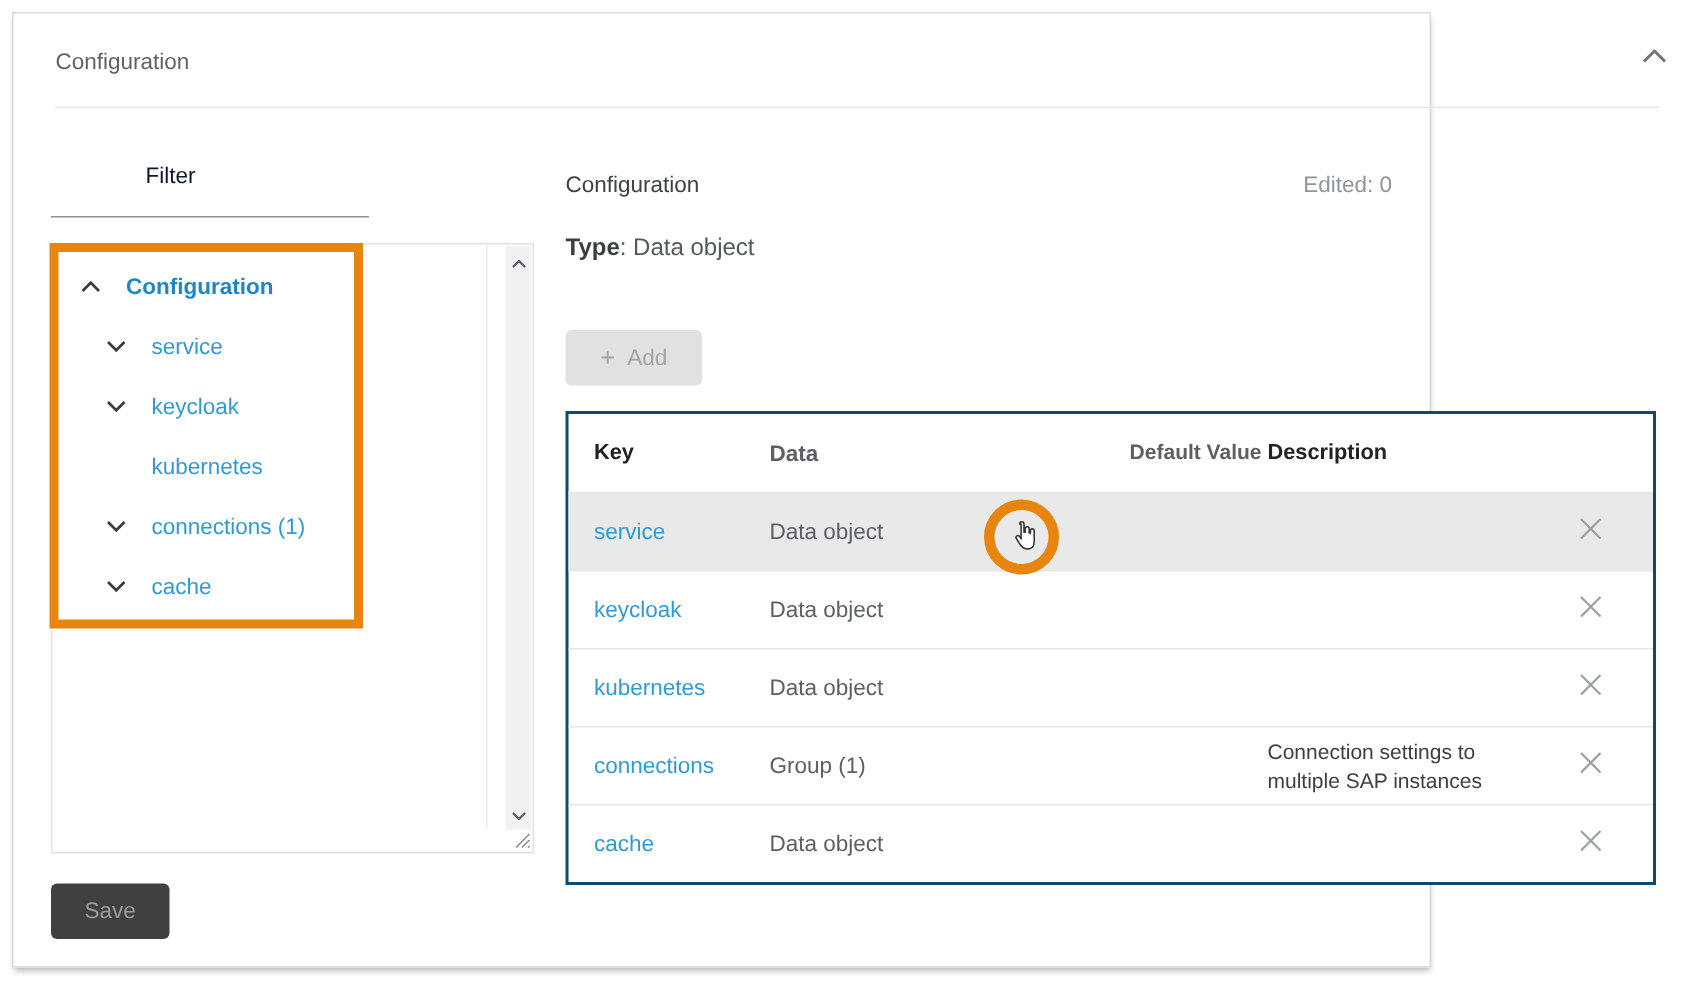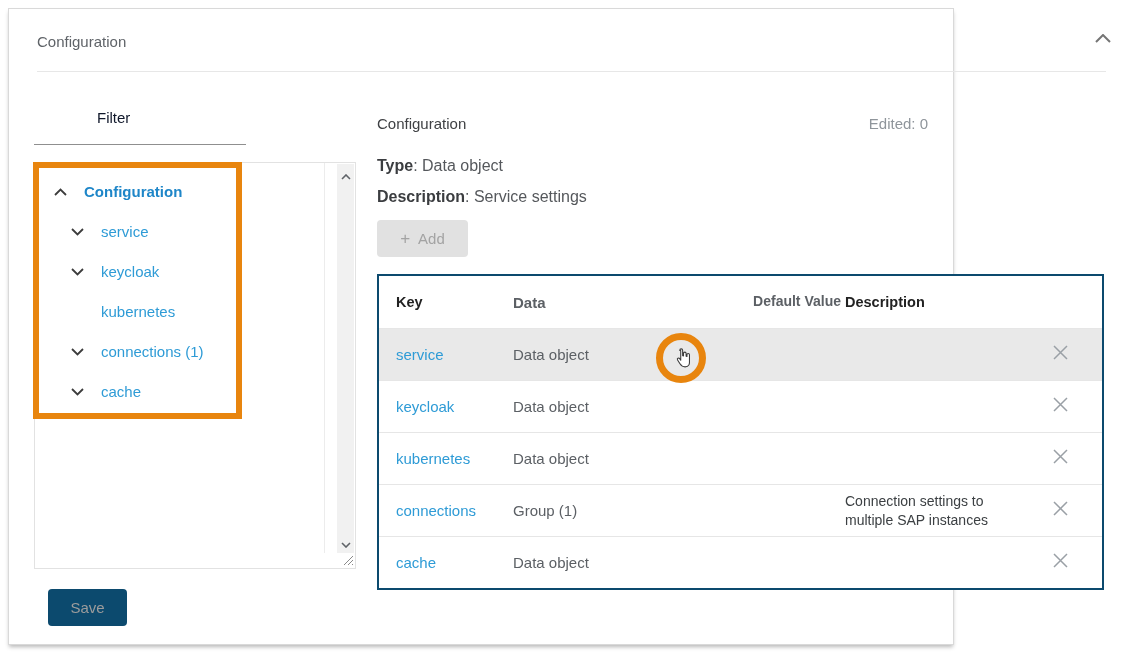--- a/index.html
+++ b/index.html
@@ -32,22 +32,22 @@
   .tree-item.level-1 { padding-left:35px; }
   .tree-label { font-size:15px; color:#2e9bd6; }
   .tree-item.root .tree-label { font-weight:bold; color:#1e86c8; }
 
   .v-scrollbar { position:absolute; top:1px; right:1px; width:17px; height:389px; background:#f1f1f1; }
   .sb-btn { position:absolute; left:0; width:17px; height:17px; display:flex;
             align-items:center; justify-content:center; cursor:pointer; }
   .sb-btn.up { top:2px; } .sb-btn.down { bottom:2px; }
   .resize-grip { position:absolute; right:0; bottom:1px; width:16px; height:15px; cursor:nwse-resize; }
 
-  .save-btn { position:absolute; left:39px; top:580px; width:79px; height:37px;
-              background:#0c4a6e; border:none; border-radius:4px;
+  .save-btn { position:absolute; left:25px; top:580px; width:79px; height:37px;
+              background:#404040; border:none; border-radius:4px;
               font-size:15px; color:#9c9c9c; font-family:inherit; cursor:pointer; }
 
   
   .detail-title { position:absolute; left:368px; top:106px; font-size:15px; color:#3f4144; }
   .edited-badge { position:absolute; right:25px; top:106px; font-size:15px; color:#8f959b;margin-left:18px; }
   .meta-line { position:absolute; left:368px; font-size:16px; color:#55585c; }
   .meta-line.type { top:148px; } .meta-line.desc { top:179px; }
   .meta-line b { color:#3b3d40; }
 
   .btn-add { position:absolute; left:368px; top:211px; width:91px; height:37px;
@@ -200,23 +200,20 @@
   </div>
 
   <button class="save-btn">Save</button>
 
   <div class="detail-title">Configuration</div>
   <div class="edited-badge">Edited: 0</div>
 
   <div class="meta-line type">
     <b>Type</b><span>: Data object</span>
   </div>
-  <div class="meta-line desc">
-    <b>Description</b><span>: Service settings</span>
-  </div>
 
   <button class="btn-add">
     <span class="plus">+</span>
     <span>Add</span>
   </button>
 
   <div class="cfg-table">
     <div class="t-row t-head">
       <div class="c-key">Key</div>
       <div class="c-value">Data</div>

